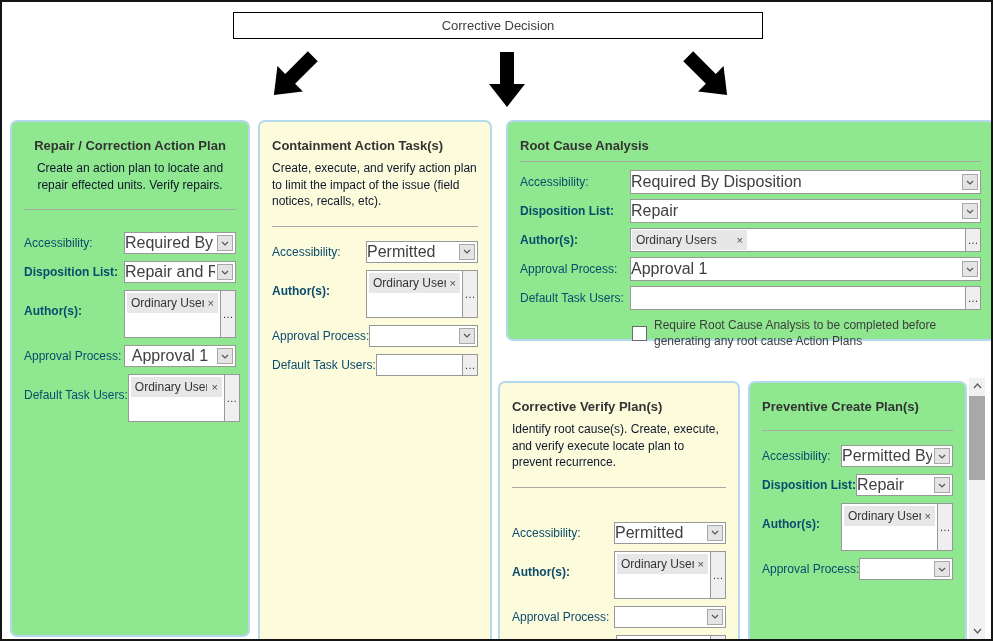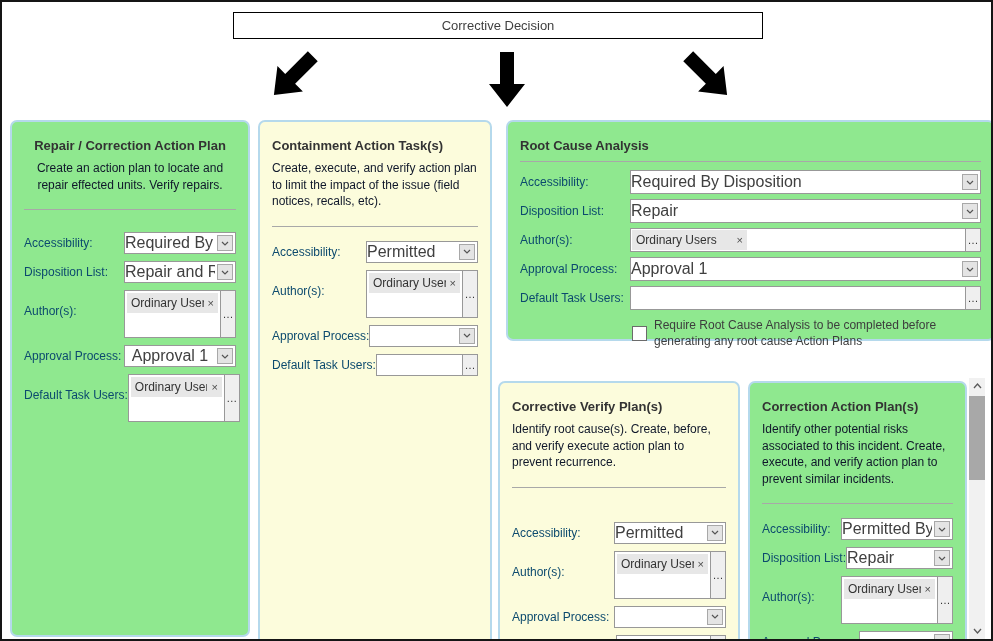--- a/index.html
+++ b/index.html
@@ -26,21 +26,21 @@
 
   .p-title { font-size:13px; font-weight:bold; color:#333; margin:4px 0 7px; }
   .p-desc  { font-size:12px; color:#0f172a; line-height:1.38; }
   .hr { height:1px; background:#a8a8a8; margin:16px 0 14px; border:none; }
   .p-correct .hr { margin-bottom:34px; }
   .p-repair .hr { margin-bottom:22px; }
 
   .row { display:flex; align-items:center; margin-bottom:7px; }
   .row.top { align-items:flex-start; }
   .lbl { font-size:12px; color:#0c4a6e; white-space:nowrap; }
-  .lbl.b { font-weight:normal; }
+  .lbl.b { font-weight:bold; }
 
   
   .sel { display:flex; align-items:center; height:22px; background:#fff; border:1px solid #989898;
          font-size:16px; color:#404040; overflow:hidden; }
   .narrow .sel, .narrow .multibox { width:112px; margin-left:auto; }
   .sel-val { flex:1; white-space:nowrap; overflow:hidden; }
   .sel-btn { flex:none; width:16px; height:16px; margin:2px; background:#e4e4e4; border:1px solid #a8a8a8;
              display:flex; align-items:center; justify-content:center; }
 
   
@@ -273,21 +273,21 @@
     </div>
 
     <div class="chk-row">
       <span class="checkbox"></span>
       <span class="chk-label">Require Root Cause Analysis to be completed before generating any root cause Action Plans</span>
     </div>
   </div>
 
   <div class="panel yellow p-correct narrow">
     <div class="p-title">Corrective Verify Plan(s)</div>
-    <div class="p-desc">Identify root cause(s). Create, before, and verify execute action plan to prevent recurrence.</div>
+    <div class="p-desc">Identify root cause(s). Create, execute, and verify execute locate plan to prevent recurrence.</div>
     <div class="hr"></div>
 
     <div class="row">
       <span class="lbl">Accessibility:</span>
       <div class="sel">
         <span class="sel-val">Permitted</span>
         <span class="sel-btn">
             <svg width="8" height="5" viewBox="0 0 8 5">
               <polyline points="1,1 4,4 7,1" fill="none" stroke="#555" stroke-width="1.2"></polyline>
             </svg>
@@ -323,22 +323,21 @@
     <div class="row">
       <span class="lbl">Default Task Users:</span>
       <div class="multibox" style="width:112px; margin-left:auto;">
         <span class="empty-line"></span>
         <span class="more" style="height:22px;">…</span>
       </div>
     </div>
   </div>
 
   <div class="panel green p-prevent narrow">
-    <div class="p-title">Correction Action Plan(s)</div>
-    <div class="p-desc">Identify other potential risks associated to this incident. Create, execute, and verify action plan to prevent similar incidents.</div>
+    <div class="p-title">Preventive Create Plan(s)</div>
     <div class="hr"></div>
 
     <div class="row">
       <span class="lbl">Accessibility:</span>
       <div class="sel">
         <span class="sel-val">Permitted By...</span>
         <span class="sel-btn">
             <svg width="8" height="5" viewBox="0 0 8 5">
               <polyline points="1,1 4,4 7,1" fill="none" stroke="#555" stroke-width="1.2"></polyline>
             </svg>

